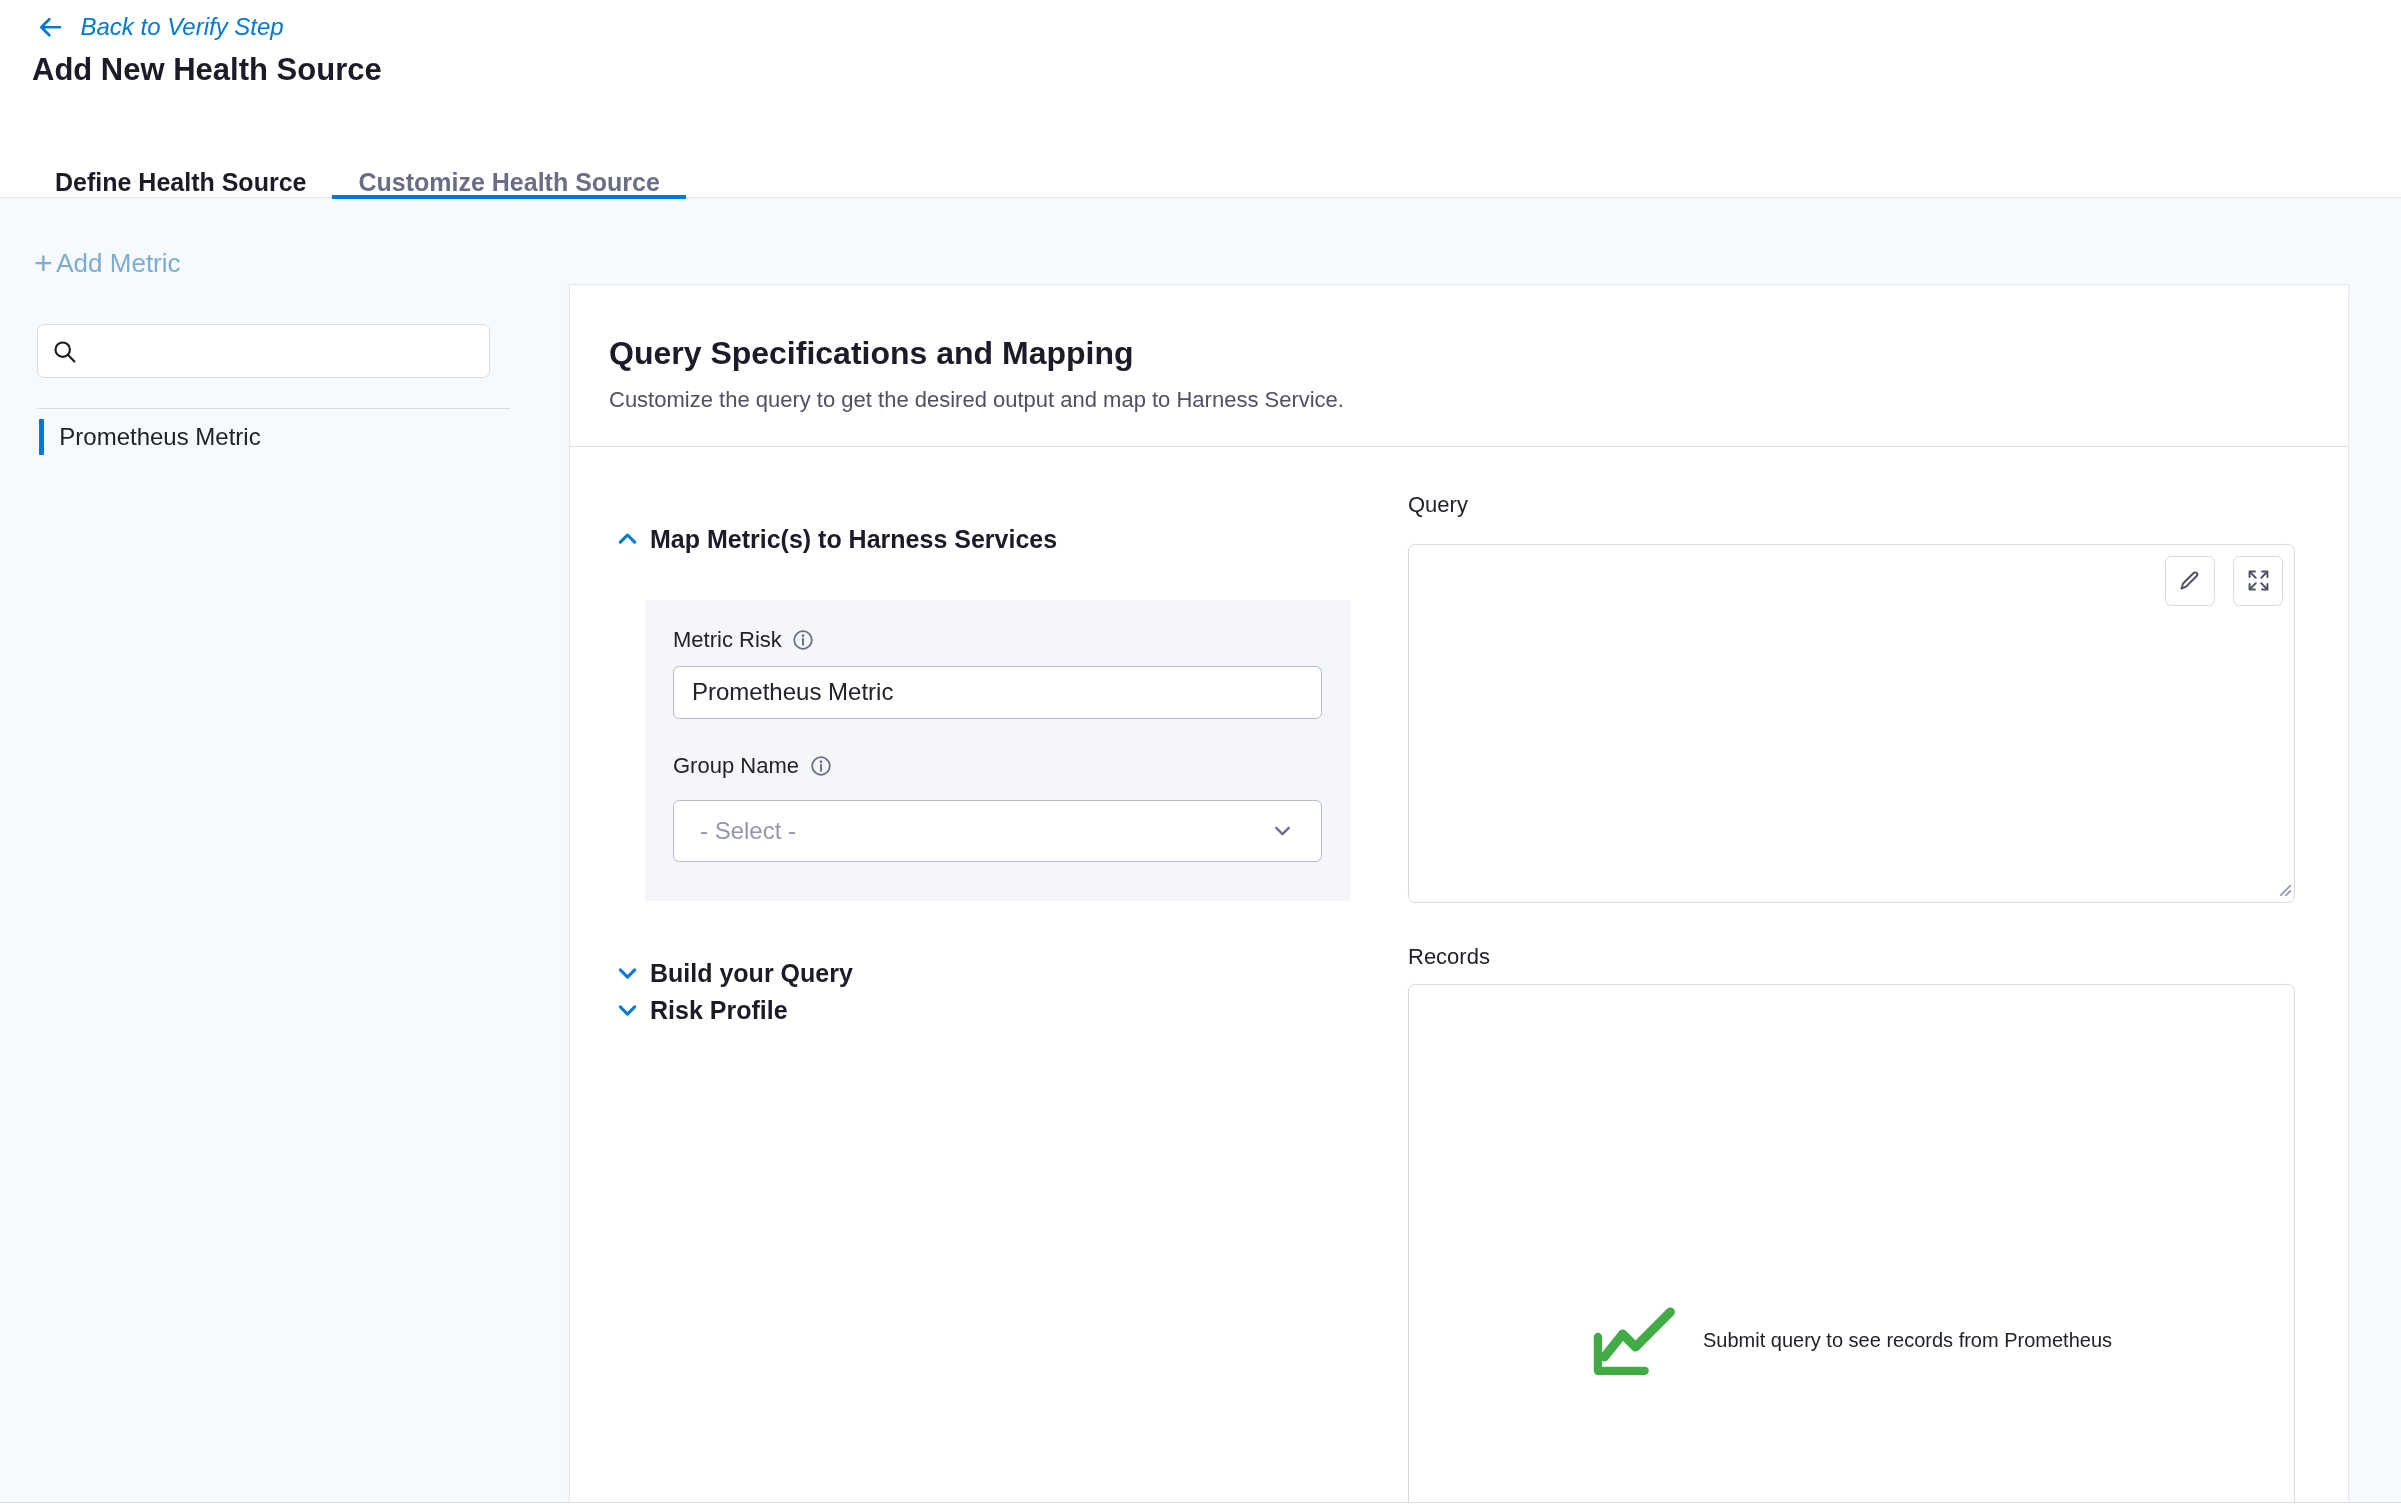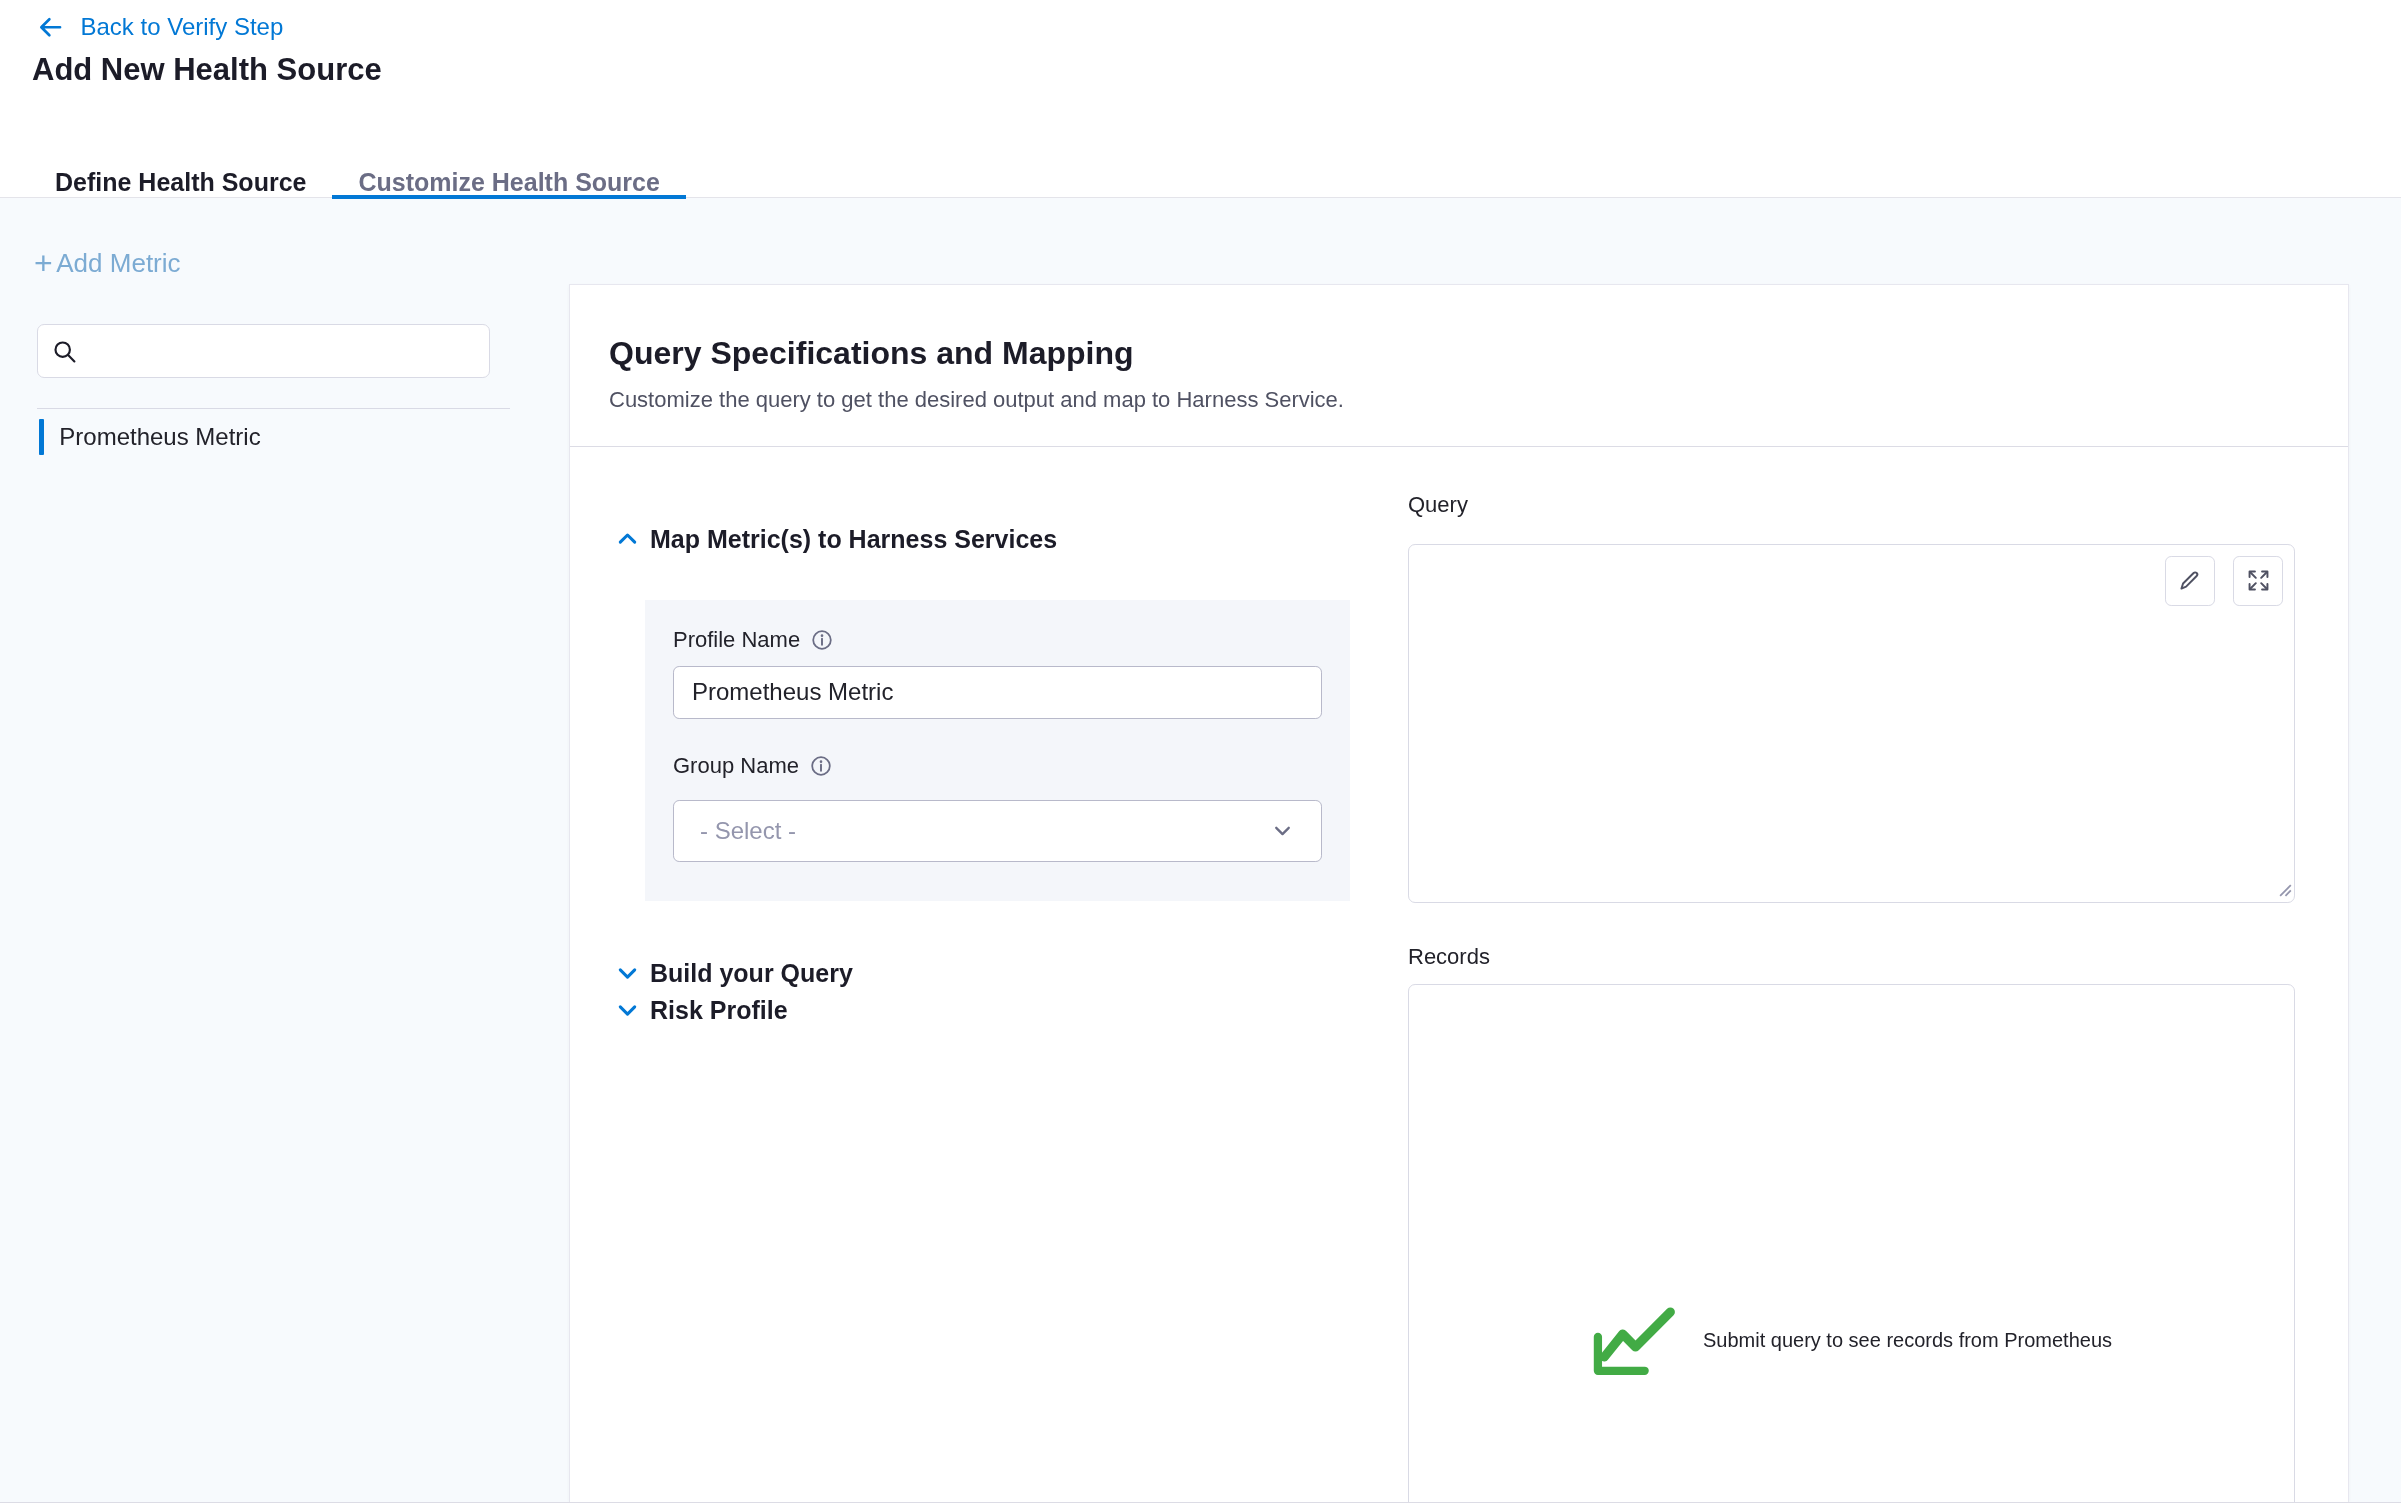--- a/index.html
+++ b/index.html
@@ -6,21 +6,21 @@
   html,body { width:2401px; height:1509px; }
   body {
     font-family:"Liberation Sans", sans-serif;
     background:#ffffff;
     position:relative;
     overflow:hidden;
     color:#1c1c28;
   }
   
   .topbar { position:absolute; top:0; left:0; right:0; height:198px; background:#fff; z-index:3; }
-  .back-row { position:absolute; top:12.5px; left:36px; display:flex; align-items:flex-start; gap:16px; cursor:pointer; }
+  .back-row { position:absolute; top:12.5px; left:36px; display:flex; align-items:flex-start; gap:16px; cursor:pointer;font-style:italic; }
   .back-link { color:#0278d5; font-size:24px; }
   .page-title { position:absolute; top:52px; left:32px; font-size:31px; font-weight:700; color:#1c1c28; }
   .tabs { position:absolute; left:0; right:0; bottom:0; height:64px; border-bottom:1.8px solid #e4e4ea; display:flex; padding-left:29px; background:#fff; }
   .tab { height:100%; display:flex; align-items:flex-end; padding:0 26px; font-size:25px; font-weight:600; color:#1c1c28; position:relative; cursor:pointer; }
   .tab.active { color:#6b6d85; font-weight:600; }
   .tab.active::after { content:""; position:absolute; left:0; right:0; bottom:-1.8px; height:3.6px; background:#0278d5; }
   
   .page-body { position:absolute; top:198px; left:0; right:0; bottom:7.1px; background:#f7fafd; }
   
   .add-metric { position:absolute; top:49px; left:34px; display:flex; align-items:center; gap:3.6px; color:#7cabd3; cursor:pointer; }
@@ -117,21 +117,21 @@
       <span style="display:flex;">
         <svg width="27" height="27" viewBox="0 0 30 30" fill="none">
           <path d="M7 18 L15 10 L23 18" stroke="#0278d5" stroke-width="3.4" stroke-linecap="round" stroke-linejoin="round"></path>
         </svg>
       </span>
       <span class="sec-label">Map Metric(s) to Harness Services</span>
     </div>
 
     <div class="form-panel">
       <div class="field-label">
-        <span>Profile Name</span>
+        <span>Metric Risk</span>
         <span style="display:flex;">
           <svg width="22" height="22" viewBox="0 0 25 25" fill="none">
             <circle cx="12.5" cy="12.5" r="10" stroke="#6b6d85" stroke-width="2"></circle>
             <path d="M12.5 11 V18" stroke="#6b6d85" stroke-width="2.2" stroke-linecap="round"></path>
             <circle cx="12.5" cy="7.6" r="1.5" fill="#6b6d85"></circle>
           </svg>
         </span>
       </div>
       <input class="text-input" type="text" value="Prometheus Metric" style="">
 

